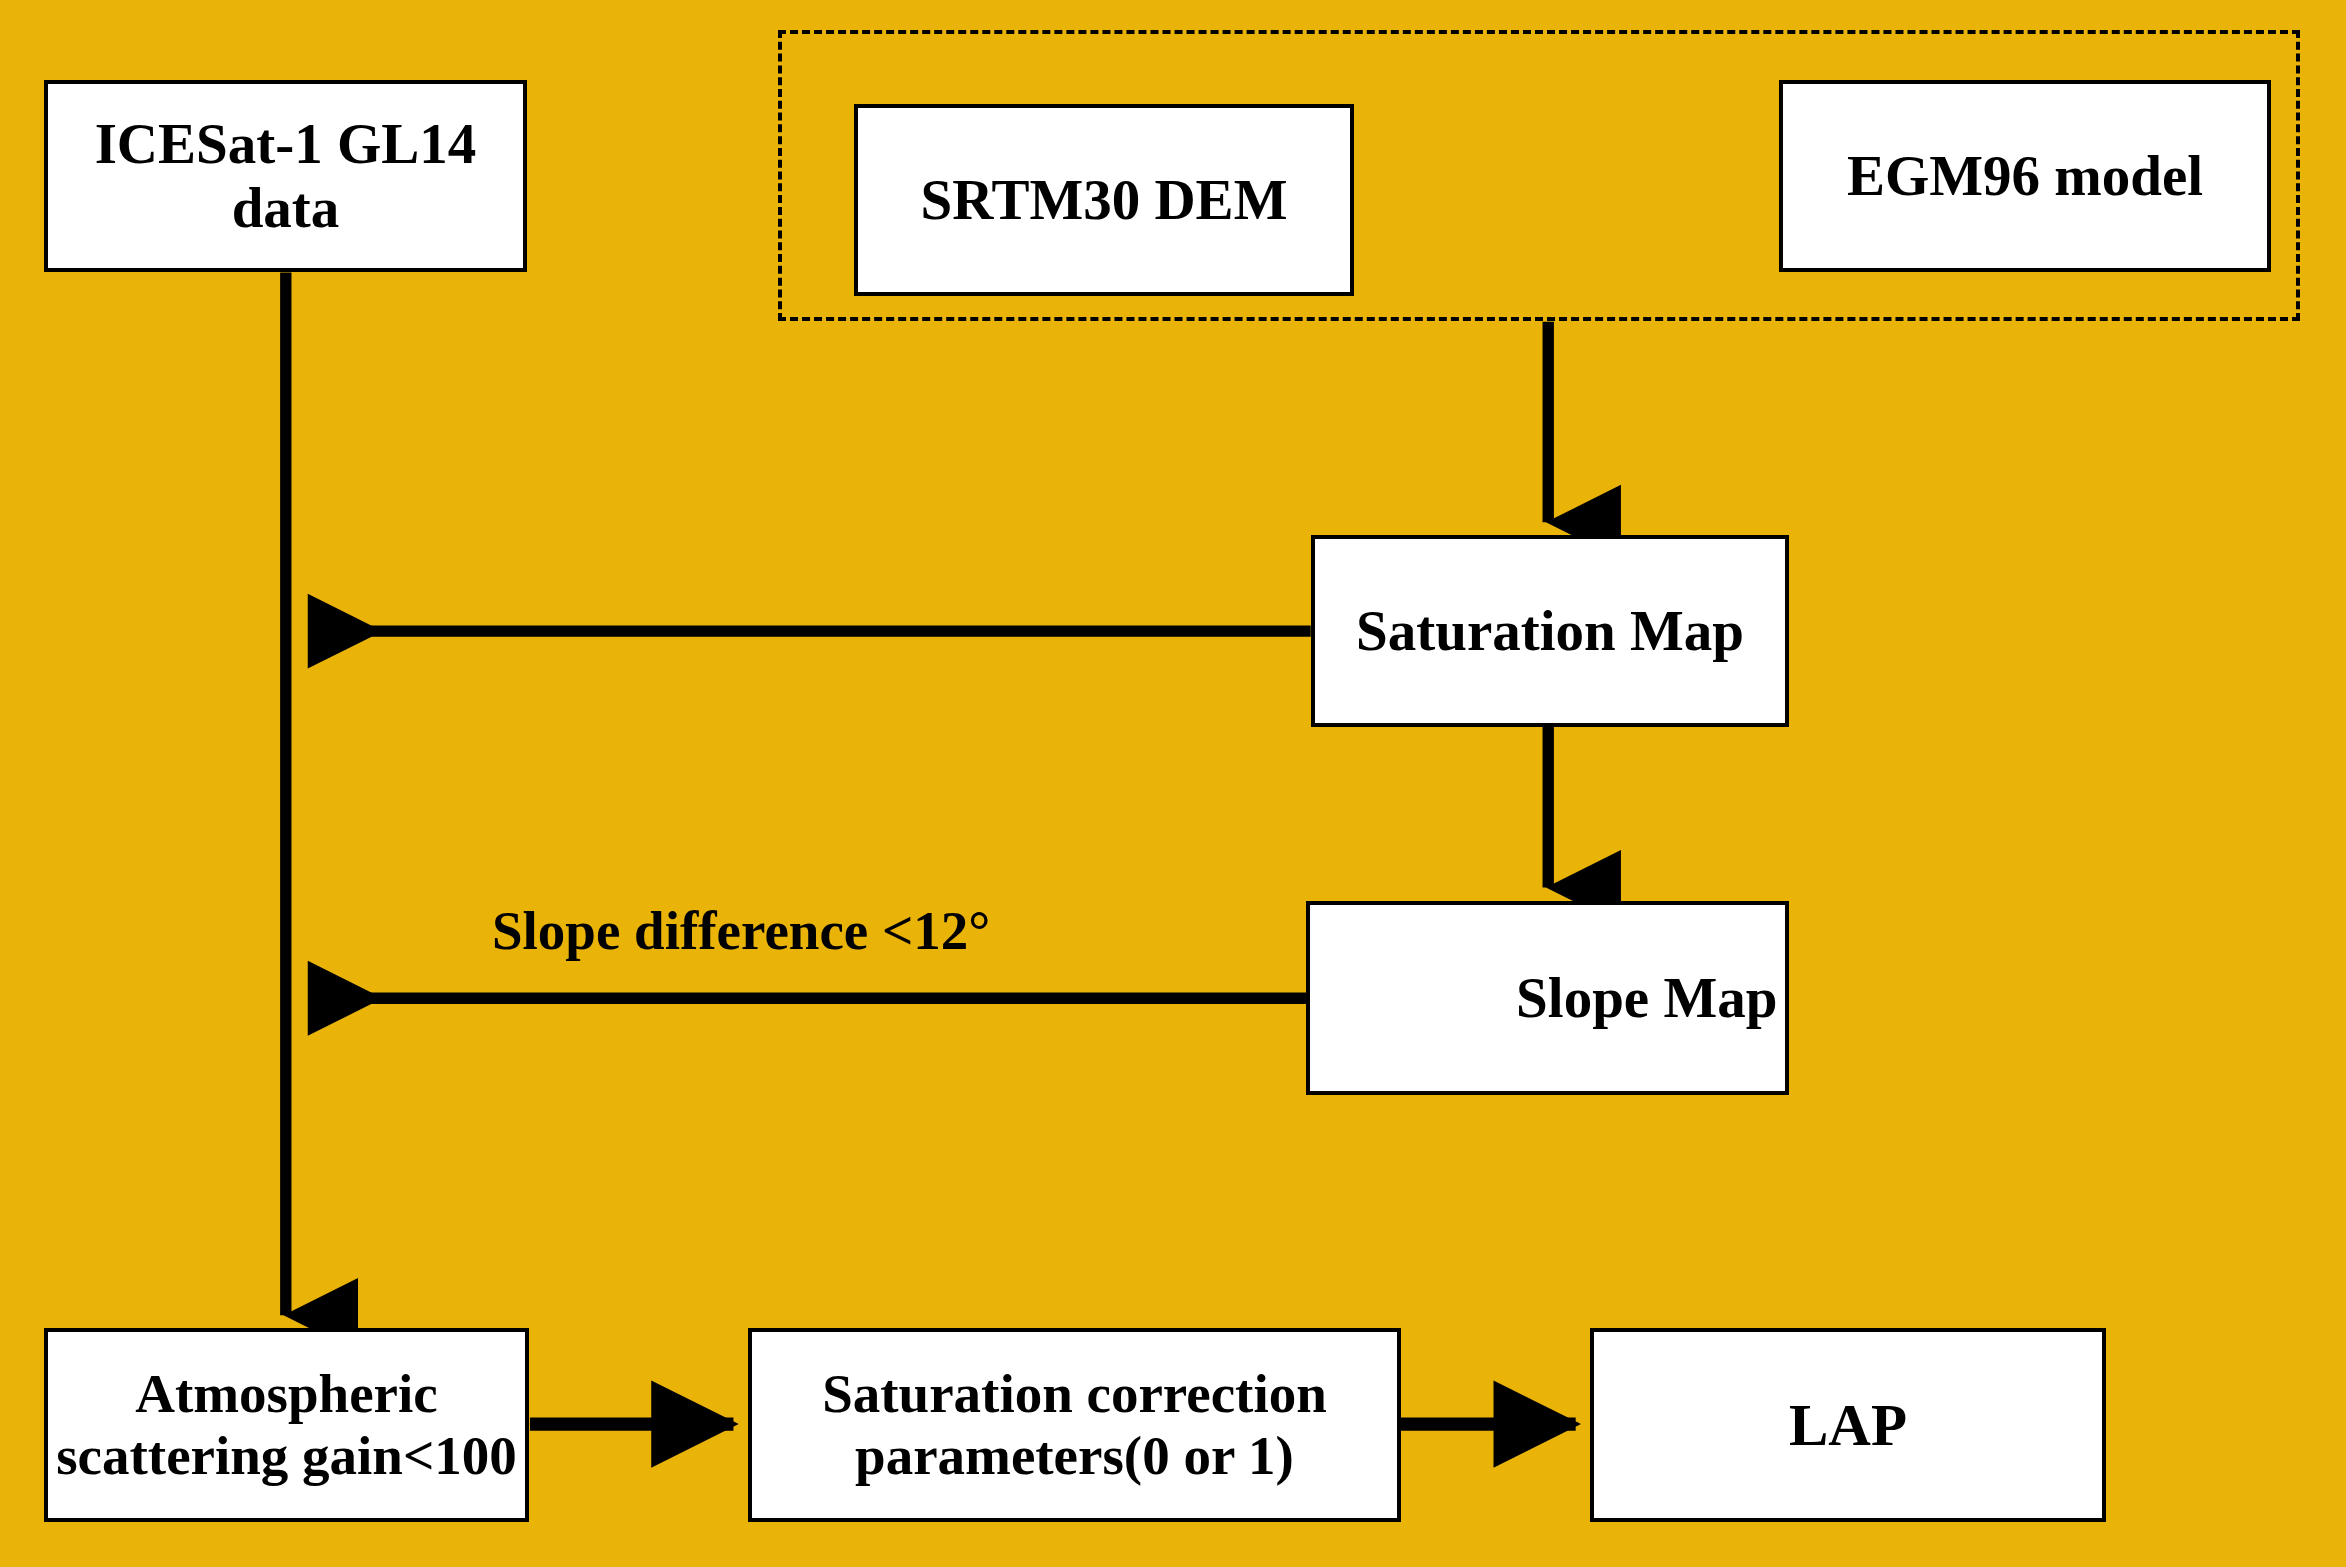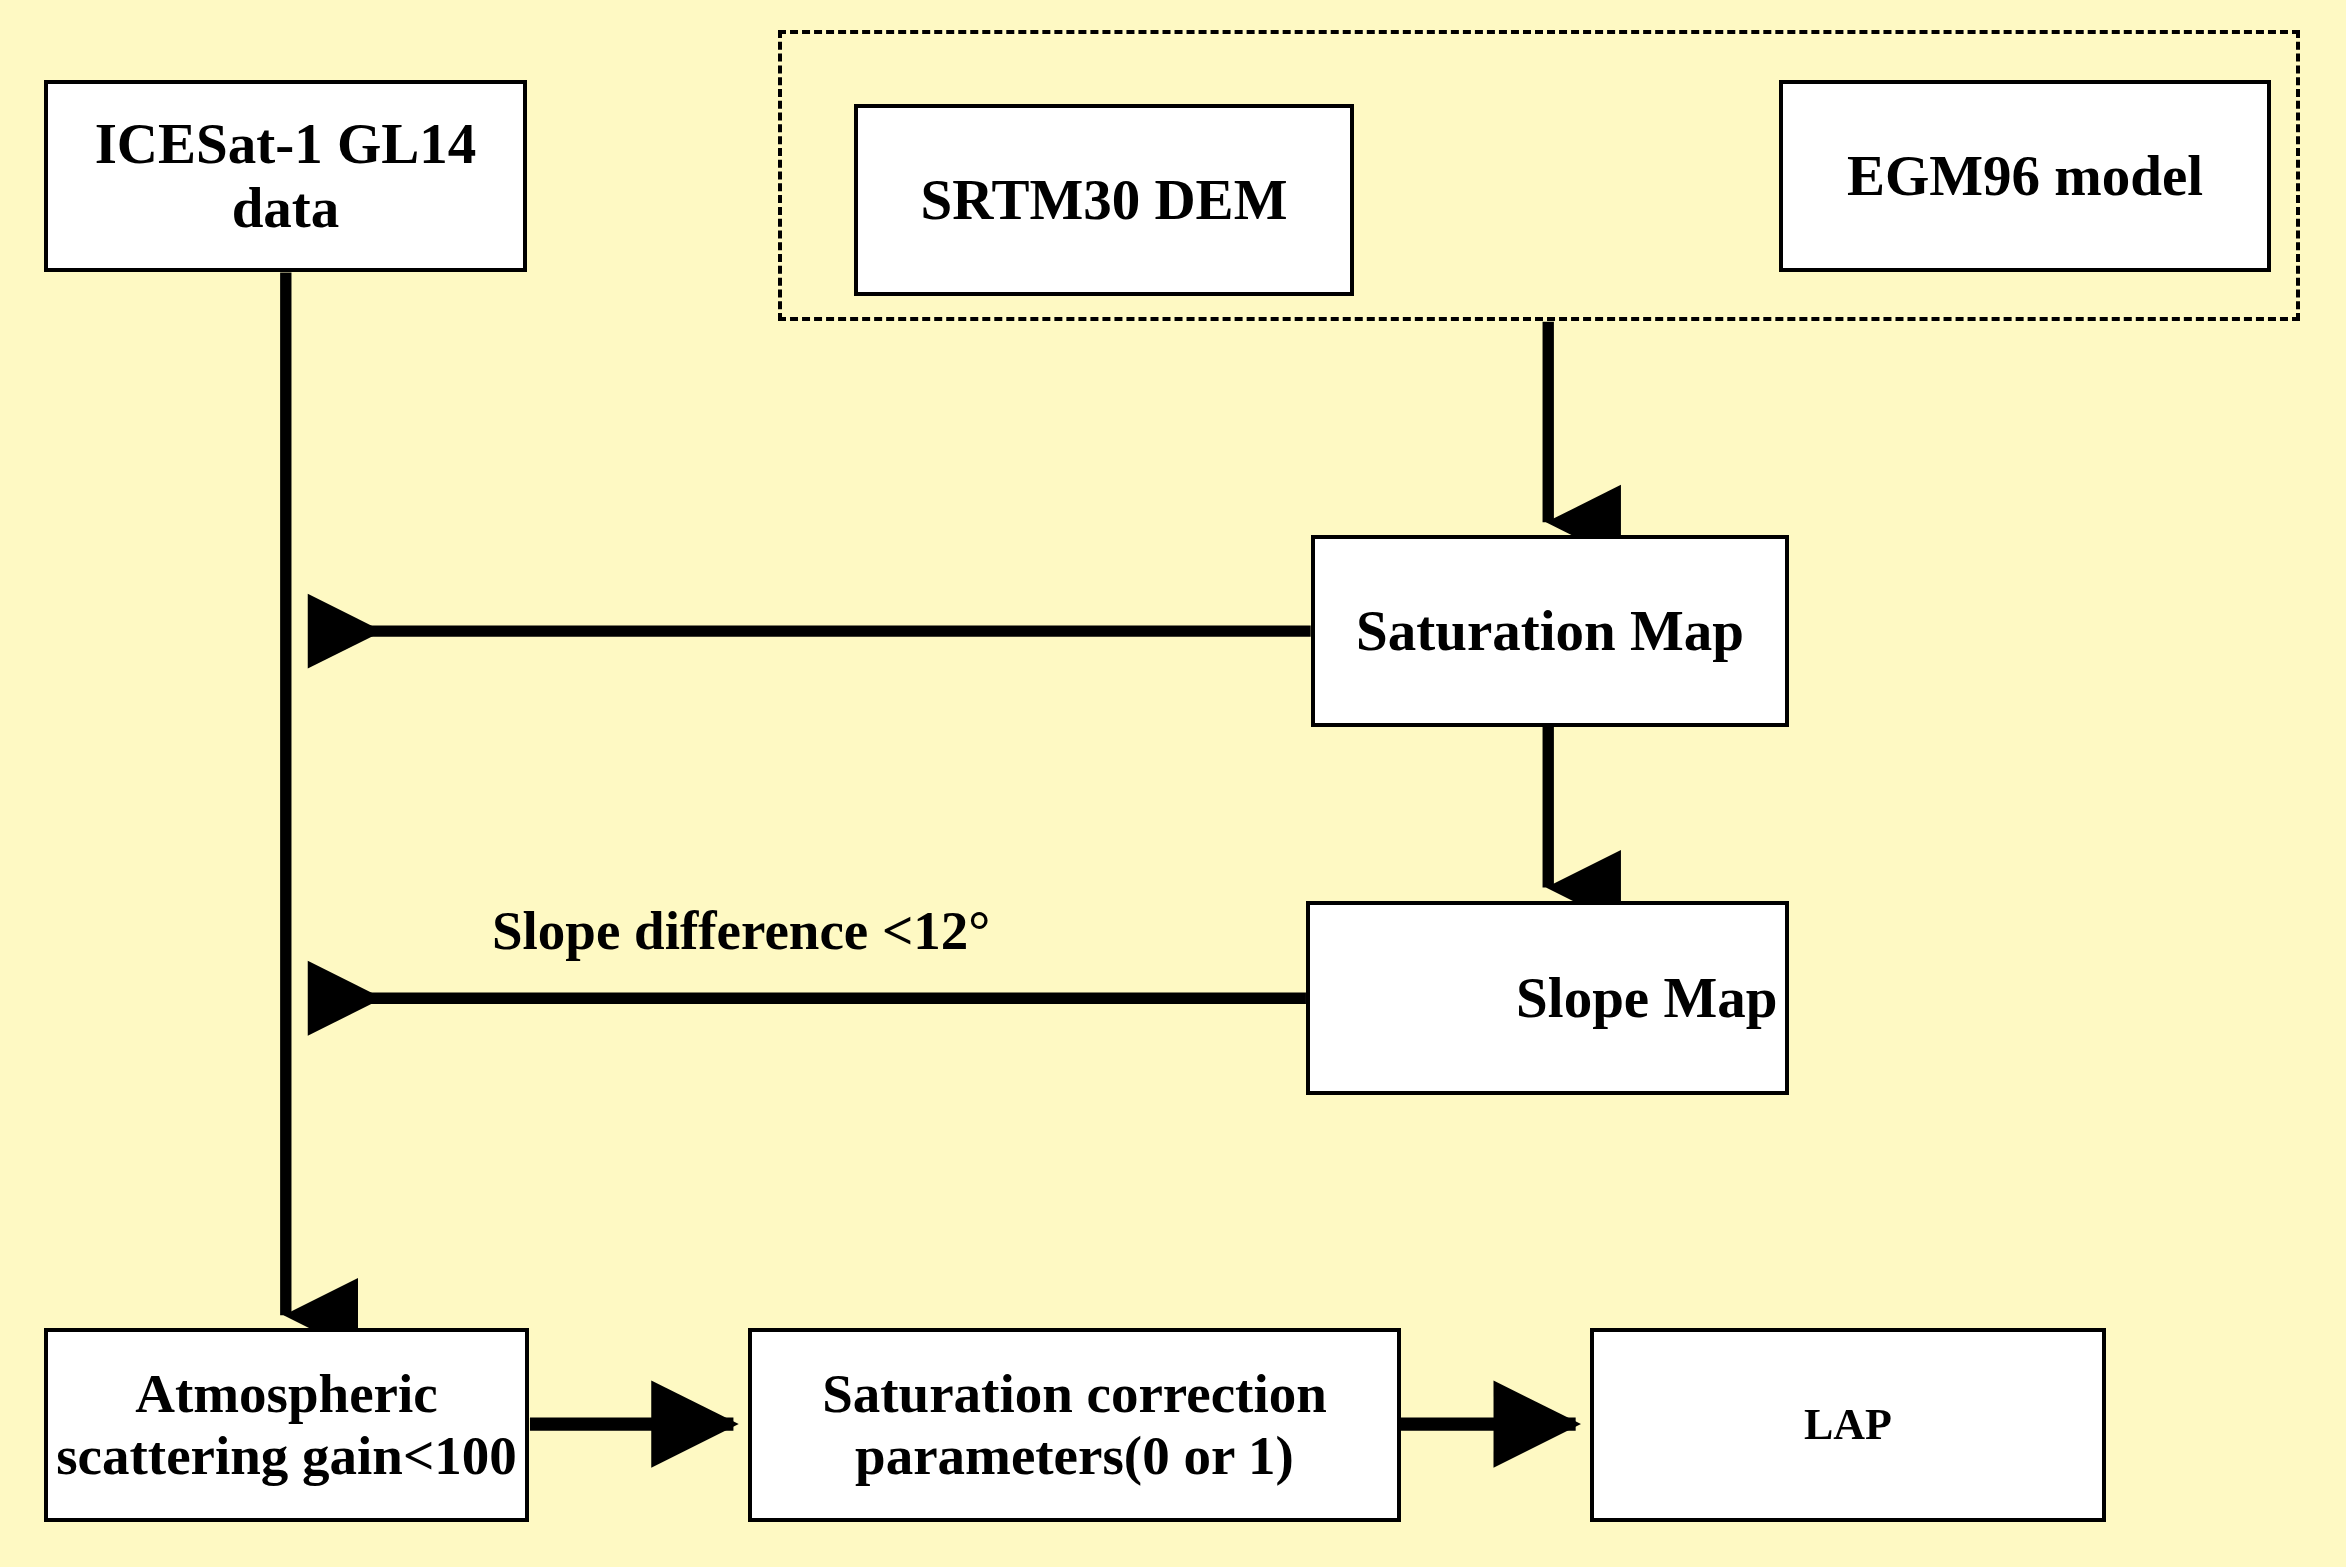--- a/index.html
+++ b/index.html
@@ -4,21 +4,21 @@
 <style>
   html, body {
     margin: 0;
     padding: 0;
     background: #ffffff;
   }
   #canvas {
     position: relative;
     width: 2346px;
     height: 1567px;
-    background: #fef9c3;
+    background: #eab308;
     font-family: "Liberation Serif", "DejaVu Serif", serif;
     overflow: hidden;
   }
   .node {
     position: absolute;
     box-sizing: border-box;
     border: 4.7px solid #000000;
     background: #ffffff;
     display: flex;
     align-items: center;
@@ -59,21 +59,21 @@
     overflow: visible;
   }
   
   #node-icesat    { left:44px;  top:80px;   width:483px; height:192px; font-size:57px; }
   #node-srtm      { left:854px; top:80px;   width:500px; height:192px; font-size:57px;margin-top:24px; }
   #node-egm       { left:1779px;top:80px;   width:492px; height:192px; font-size:57px;align-items:center; }
   #node-elevmap   { left:1311px;top:535px;  width:478px; height:192px; font-size:57px; }
   #node-slopemap  { left:1306px;top:901px;  width:483px; height:194px; font-size:57px;text-align:right; }
   #node-atmos     { left:44px;  top:1328px; width:485px; height:194px; font-size:55px; }
   #node-satcorr   { left:748px; top:1328px; width:653px; height:194px; font-size:55px; }
-  #node-lap       { left:1590px;top:1328px; width:516px; height:194px; font-size:44px; }
+  #node-lap       { left:1590px;top:1328px; width:516px; height:194px; font-size:59px; }
   #group-aux      { left:778px; top:30px;   width:1522px; height:291px; }
 
   #label-elev-diff  { left:468px; top:530px; font-size:55px; }
   #label-slope-diff { left:492px; top:899px; font-size:55px; }
 </style>
 </head>
 <body>
 
 <div id="canvas">
 

